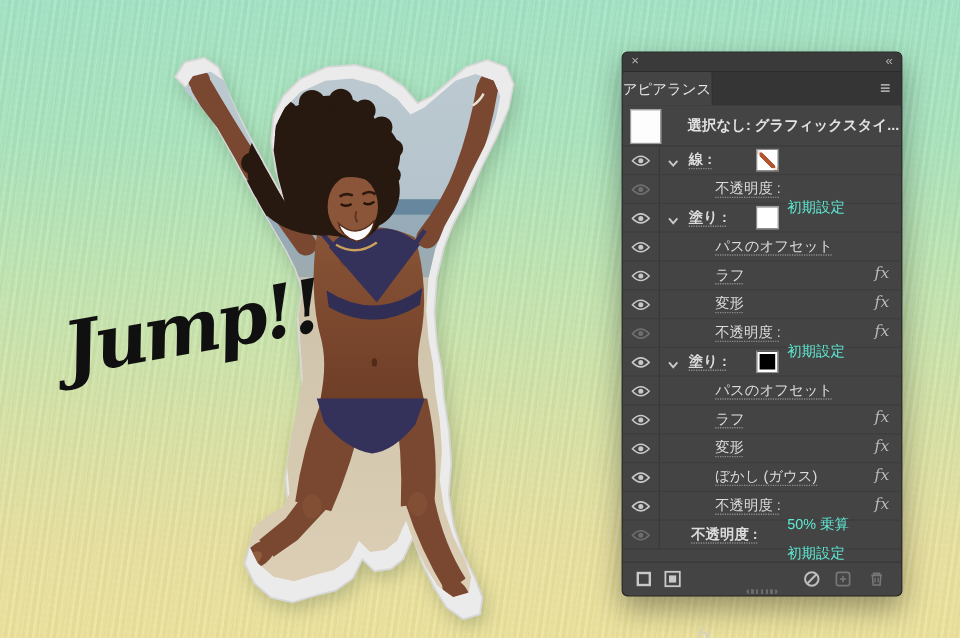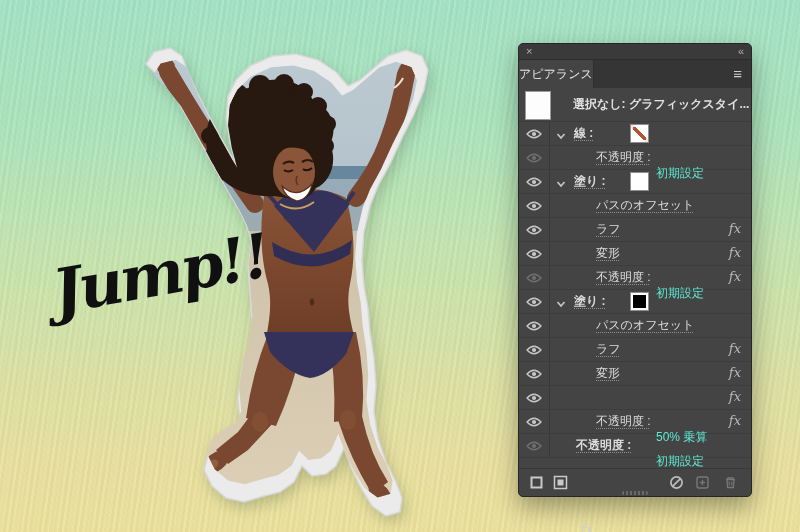--- a/index.html
+++ b/index.html
@@ -325,20 +325,21 @@
       </div>
 
       <div class="row lvl2">
         <div class="eyecell">
             <svg width="16" height="10" viewBox="0 0 16 10">
               <path d="M1,5 Q8,-2.5 15,5 Q8,12.5 1,5 Z" fill="none" stroke="#c8c8c8" stroke-width="1.3"></path>
               <circle cx="8" cy="5" r="2.1" fill="#c8c8c8"></circle>
             </svg>
           </div>
         <div class="cell">
+            <span class="lbl">ぼかし (ガウス)</span>
           <span class="fxi">fx</span>
           </div>
       </div>
 
       <div class="row lvl2">
         <div class="eyecell">
             <svg width="16" height="10" viewBox="0 0 16 10">
               <path d="M1,5 Q8,-2.5 15,5 Q8,12.5 1,5 Z" fill="none" stroke="#c8c8c8" stroke-width="1.3"></path>
               <circle cx="8" cy="5" r="2.1" fill="#c8c8c8"></circle>
             </svg>

